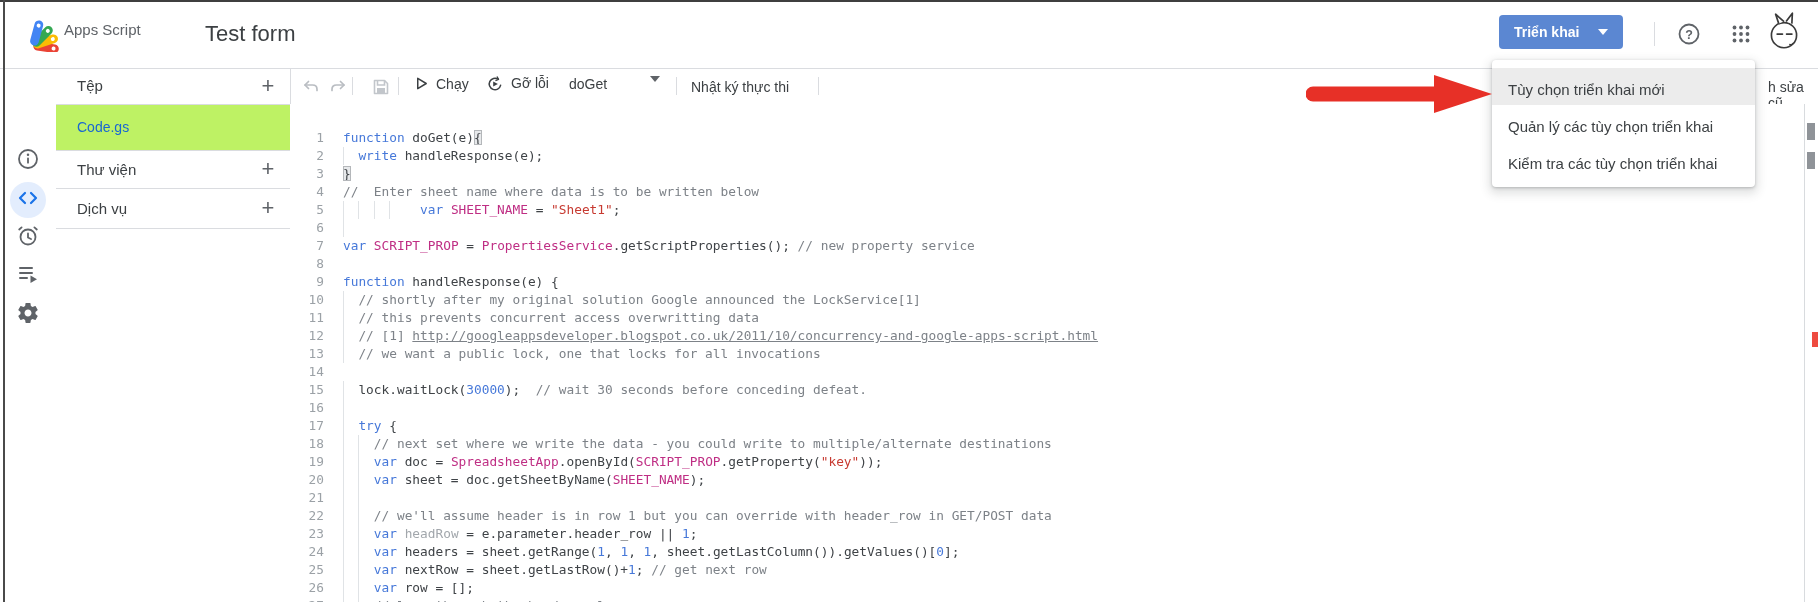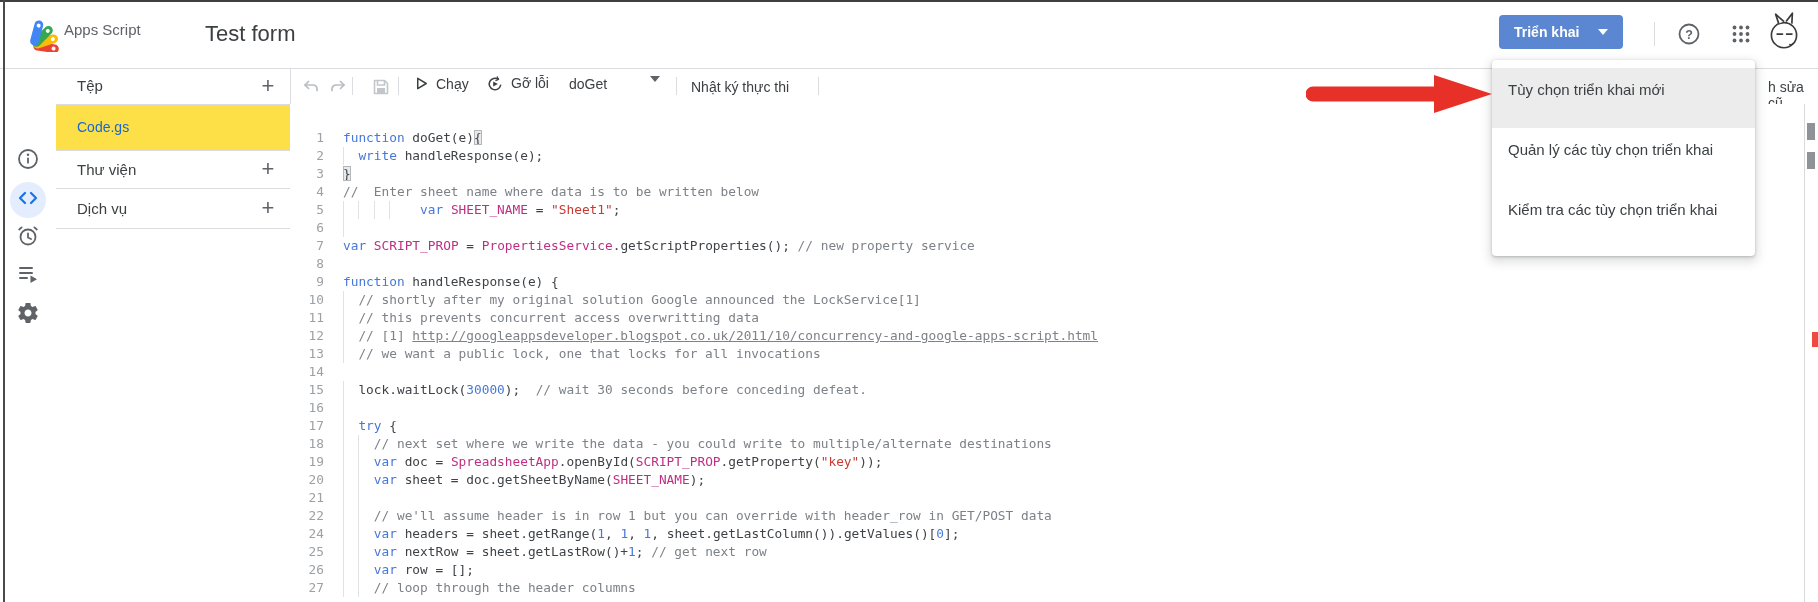--- a/index.html
+++ b/index.html
@@ -19,21 +19,21 @@
   .caret-down{width:0;height:0;border-left:5px solid transparent;border-right:5px solid transparent;border-top:6px solid #fff}
   .hdr-div{left:1654px;top:22px;width:1px;height:24px;background:#dadce0}
   .icon-btn{width:26px;height:26px;display:flex;align-items:center;justify-content:center;cursor:pointer}
   
   .rail-item{position:absolute;left:10px;width:36px;height:36px;border-radius:50%;
              display:flex;align-items:center;justify-content:center;cursor:pointer}
   .rail-item.active{background:#e3edfd}
   
   .panel-label{font-size:15px;color:#3c4043}
   .plus{width:24px;height:24px;font-size:22px;font-weight:300;color:#5f6368;display:flex;align-items:center;justify-content:center;cursor:pointer}
-  .file-row{left:56px;top:104px;width:234px;height:46px;background:#fde047;display:flex;align-items:center;cursor:pointer}
+  .file-row{left:56px;top:104px;width:234px;height:46px;background:#bef264;display:flex;align-items:center;cursor:pointer}
   .file-row span{margin-left:21px;font-size:14px;color:#1967d2}
   .hline{background:#dadce0;height:1px}
   .vline{background:#dadce0;width:1px}
   
   .tb-text{font-size:14px;color:#3c4043}
   .tb-group{display:flex;align-items:flex-start;gap:7px;cursor:pointer}
   .tb-div{top:77px;width:1px;height:18px;background:#dadce0;position:absolute}
   .sel-caret{width:0;height:0;border-left:5px solid transparent;border-right:5px solid transparent;border-top:6px solid #5f6368}
   
   #editor{left:290px;top:104px;width:1514px;height:498px;overflow:hidden;background:#fff;cursor:text}
@@ -51,21 +51,21 @@
   .tk-ty{color:#bf2e84}
   .tk-un{color:#a2a7ac}
   .tk-br{color:#3f4347;background:#e7e9eb;outline:1px solid #b4b7ba;outline-offset:-1px}
   .tk-wv{color:#3f4347;border-bottom:1px solid #5f6368;text-decoration:underline wavy #e4453a;text-underline-offset:3px}
   
   #ruler{left:1804px;top:104px;width:14px;height:498px;border-left:1px solid #d8dbde;background:#fff}
   .marker{position:absolute}
   
   #deploy-menu{left:1492px;top:60px;width:263px;background:#fff;border-radius:4px;padding:8px 0;z-index:50;
                box-shadow:0 1px 3px rgba(60,64,67,.3),0 4px 10px 3px rgba(60,64,67,.15)}
-  .menu-item{height:60px;line-height:44px;padding-left:16px;font-size:15px;color:#3c4043;white-space:nowrap;cursor:pointer}
+  .menu-item{height:37px;line-height:44px;padding-left:16px;font-size:15px;color:#3c4043;white-space:nowrap;cursor:pointer}
   .menu-item.hl{background:#ececec}
   
   #arrow{left:1306px;top:71px;z-index:60;pointer-events:none}
   .legacy-partial{left:1768px;top:79px;font-size:14px;color:#3c4043;cursor:pointer}
 </style>
 </head>
 <body>
 
 <div class="abs edge-top"></div>
 <div class="abs edge-left"></div>
@@ -320,20 +320,24 @@
       </div>
       <div class="line">
         <span class="num">21</span>
         <span class="code"><span class="ig"></span><span class="ig"></span></span>
       </div>
       <div class="line">
         <span class="num">22</span>
         <span class="code"><span class="ig"></span><span class="ig"></span><span class="tk-cm">// we'll assume header is in row 1 but you can override with header_row in GET/POST data</span></span>
       </div>
       <div class="line">
+        <span class="num">23</span>
+        <span class="code"><span class="ig"></span><span class="ig"></span><span class="tk-kw">var</span><span class="tk-pl"> </span><span class="tk-un">headRow</span><span class="tk-pl"> = e.parameter.header_row || </span><span class="tk-nu">1</span><span class="tk-pl">;</span></span>
+      </div>
+      <div class="line">
         <span class="num">24</span>
         <span class="code"><span class="ig"></span><span class="ig"></span><span class="tk-kw">var</span><span class="tk-pl"> headers = sheet.getRange(</span><span class="tk-nu">1</span><span class="tk-pl">, </span><span class="tk-nu">1</span><span class="tk-pl">, </span><span class="tk-nu">1</span><span class="tk-pl">, sheet.getLastColumn()).getValues()[</span><span class="tk-nu">0</span><span class="tk-pl">];</span></span>
       </div>
       <div class="line">
         <span class="num">25</span>
         <span class="code"><span class="ig"></span><span class="ig"></span><span class="tk-kw">var</span><span class="tk-pl"> nextRow = sheet.getLastRow()+</span><span class="tk-nu">1</span><span class="tk-pl">; </span><span class="tk-cm">// get next row</span></span>
       </div>
       <div class="line">
         <span class="num">26</span>
         <span class="code"><span class="ig"></span><span class="ig"></span><span class="tk-kw">var</span><span class="tk-pl"> row = [];</span></span>

